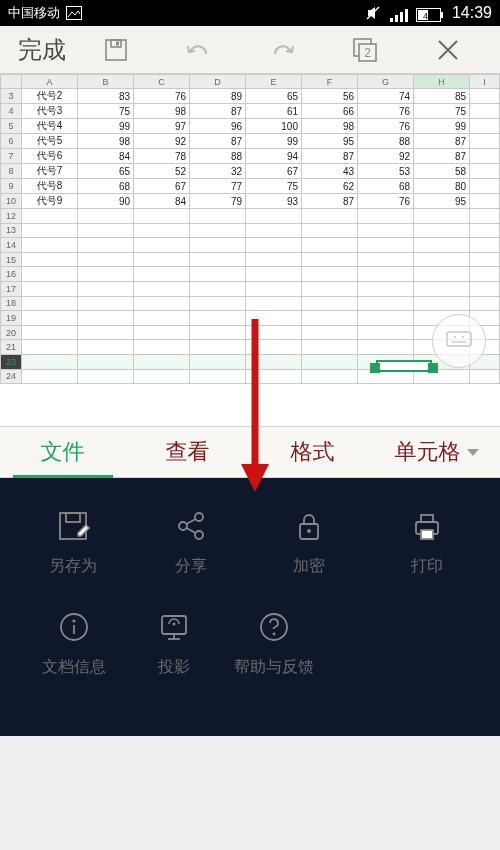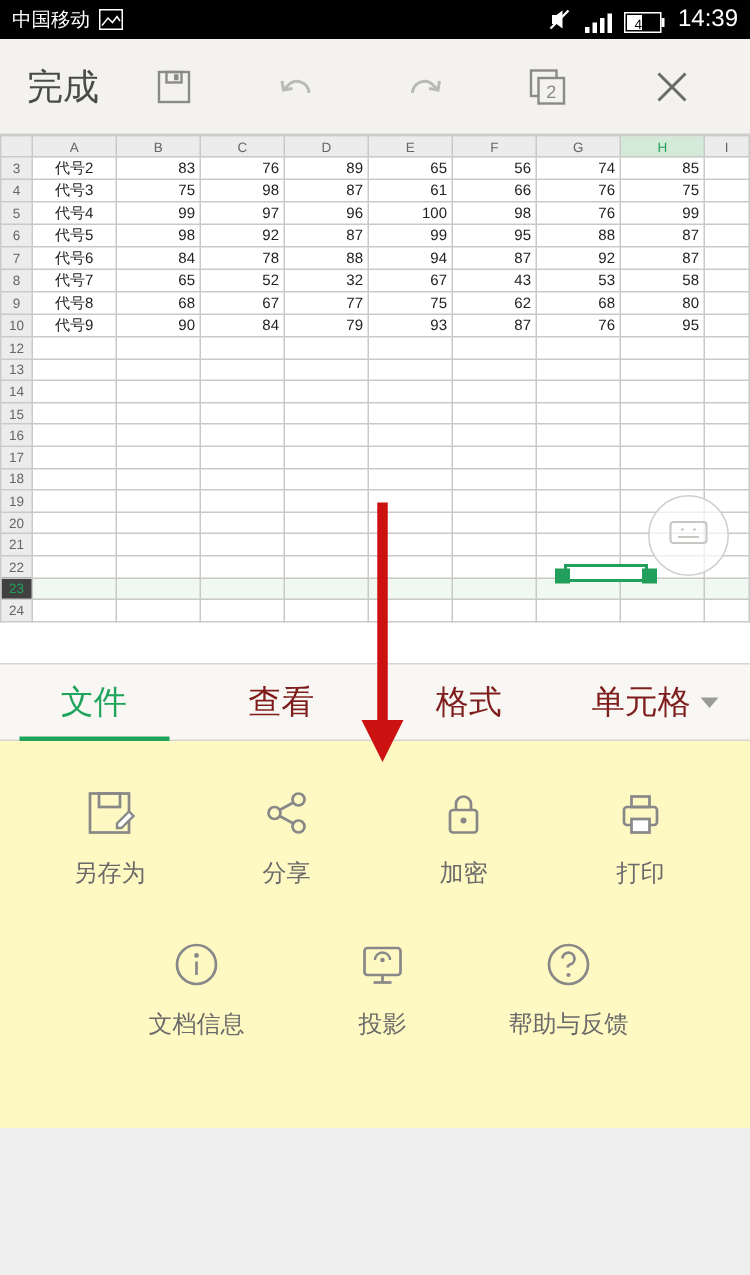--- a/index.html
+++ b/index.html
@@ -1,21 +1,21 @@
 <!DOCTYPE html>
 <html><head>
 <meta charset="utf-8">
 <style>
 *{margin:0;padding:0;box-sizing:border-box;font-family:-apple-system,"Helvetica Neue",Arial,sans-serif}
 body{width:500px;height:850px;background:#eee;position:relative;overflow:hidden}
 .statusbar{height:26px;background:#000;color:#fff;display:flex;align-items:center;padding:0 8px;font-size:13px}
 .sb-left{display:flex;align-items:center;gap:6px}
 .sb-right{margin-left:auto;display:flex;align-items:flex-end;gap:8px}
 .sb-right svg{display:block}
-.toolbar{height:64px;background:#f3f2ee;display:flex;align-items:center;padding:0 10px;border-bottom:1px solid #d0d0cc}
+.toolbar{height:48px;background:#f3f2ee;display:flex;align-items:center;padding:0 10px;border-bottom:1px solid #d0d0cc}
 .tb-done{font-size:24px;color:#4a4a4a;padding:0 8px}
 .tb-icons{flex:1;display:flex;justify-content:space-around;align-items:center}
 .tb-icons>div{width:44px;height:44px;display:flex;align-items:center;justify-content:center}
 .sheet{background:#fff;position:relative;height:352px}
 .grid{border-collapse:collapse;width:500px;table-layout:fixed}
 .grid td,.grid th{border:1px solid #c9c9c9;font-size:10px;height:14.6px;text-align:right;padding:0 3px;color:#222;font-weight:400}
 .grid .rh{width:20px;background:#ececec;text-align:center;font-size:9px;color:#666}
 .grid thead th{background:#ececec;text-align:center;font-size:9px;color:#666;height:14px;font-weight:400}
 .grid thead th.sel{background:#d4ead9;color:#22a05b}
 .grid td.name{text-align:center}
@@ -25,21 +25,21 @@
 .shape .rect{position:absolute;left:6px;top:6px;width:56px;height:12px;border:2px solid #22a05b;background:#fff}
 .shape .h{position:absolute;width:10px;height:10px;background:#22a05b}
 .shape .h1{left:0;top:9px}
 .shape .h2{right:0;top:9px}
 .bubble{position:absolute;right:14px;top:240px;width:54px;height:54px;border:1px solid #cfcfcf;border-radius:50%;background:rgba(255,255,255,.7);display:flex;align-items:center;justify-content:center}
 .arrow{position:absolute;left:240px;top:240px}
 .tabs{height:52px;background:#f8f7f3;display:flex;border-top:1px solid #d5d5d1;border-bottom:1px solid #d5d5d1}
 .tabs>div{flex:1;text-align:center;font-size:22px;color:#7f1d1d;display:flex;align-items:center;justify-content:center;gap:4px}
 .tabs>div.active{color:#1fa45c;position:relative}
 .tabs>div.active::after{content:"";position:absolute;left:10%;right:10%;bottom:-1px;height:3px;background:#1fa45c}
-.panel{background:#fef9c3;padding:28px 14px}
+.panel{background:#0f172a;padding:28px 14px}
 .row{display:flex;justify-content:space-around;margin-bottom:30px}
 .item{width:100px;display:flex;flex-direction:column;align-items:center;gap:10px;color:#6a6a6a}
 .item .ic{width:40px;height:40px;display:flex;align-items:center;justify-content:center}
 .item span{font-size:16px}
 </style>
 </head>
 <body>
 
 <div class="statusbar">
   <div class="sb-left">
@@ -334,32 +334,20 @@
           <td class="name"></td>
           <td></td>
           <td></td>
           <td></td>
           <td></td>
           <td></td>
           <td></td>
           <td></td>
           <td></td>
         </tr>
-        <tr>
-          <td class="rh">22</td>
-          <td class="name"></td>
-          <td></td>
-          <td></td>
-          <td></td>
-          <td></td>
-          <td></td>
-          <td></td>
-          <td></td>
-          <td></td>
-        </tr>
         <tr class="sel">
           <td class="rh">23</td>
           <td class="name"></td>
           <td></td>
           <td></td>
           <td></td>
           <td></td>
           <td></td>
           <td></td>
           <td></td>
@@ -454,21 +442,21 @@
       <div class="ic">
           <svg width="34" height="34" viewBox="0 0 34 34">
             <rect x="6" y="13" width="22" height="12" rx="2" fill="none" stroke="#888" stroke-width="1.8"></rect>
             <rect x="11" y="6" width="12" height="7" fill="none" stroke="#888" stroke-width="1.8"></rect>
             <rect x="11" y="21" width="12" height="9" fill="#fff" stroke="#888" stroke-width="1.8"></rect>
           </svg>
         </div>
       <span>打印</span>
     </div>
   </div>
-  <div class="row" style="justify-content:center;padding-left:10px;gap:24px">
+  <div class="row" style="justify-content:flex-start;padding-left:10px;">
     <div class="item">
       <div class="ic">
           <svg width="34" height="34" viewBox="0 0 34 34">
             <circle cx="17" cy="17" r="13" fill="none" stroke="#888" stroke-width="1.8"></circle>
             <circle cx="17" cy="11" r="1.6" fill="#888"></circle>
             <line x1="17" y1="15" x2="17" y2="24" stroke="#888" stroke-width="1.8"></line>
           </svg>
         </div>
       <span>文档信息</span>
     </div>

